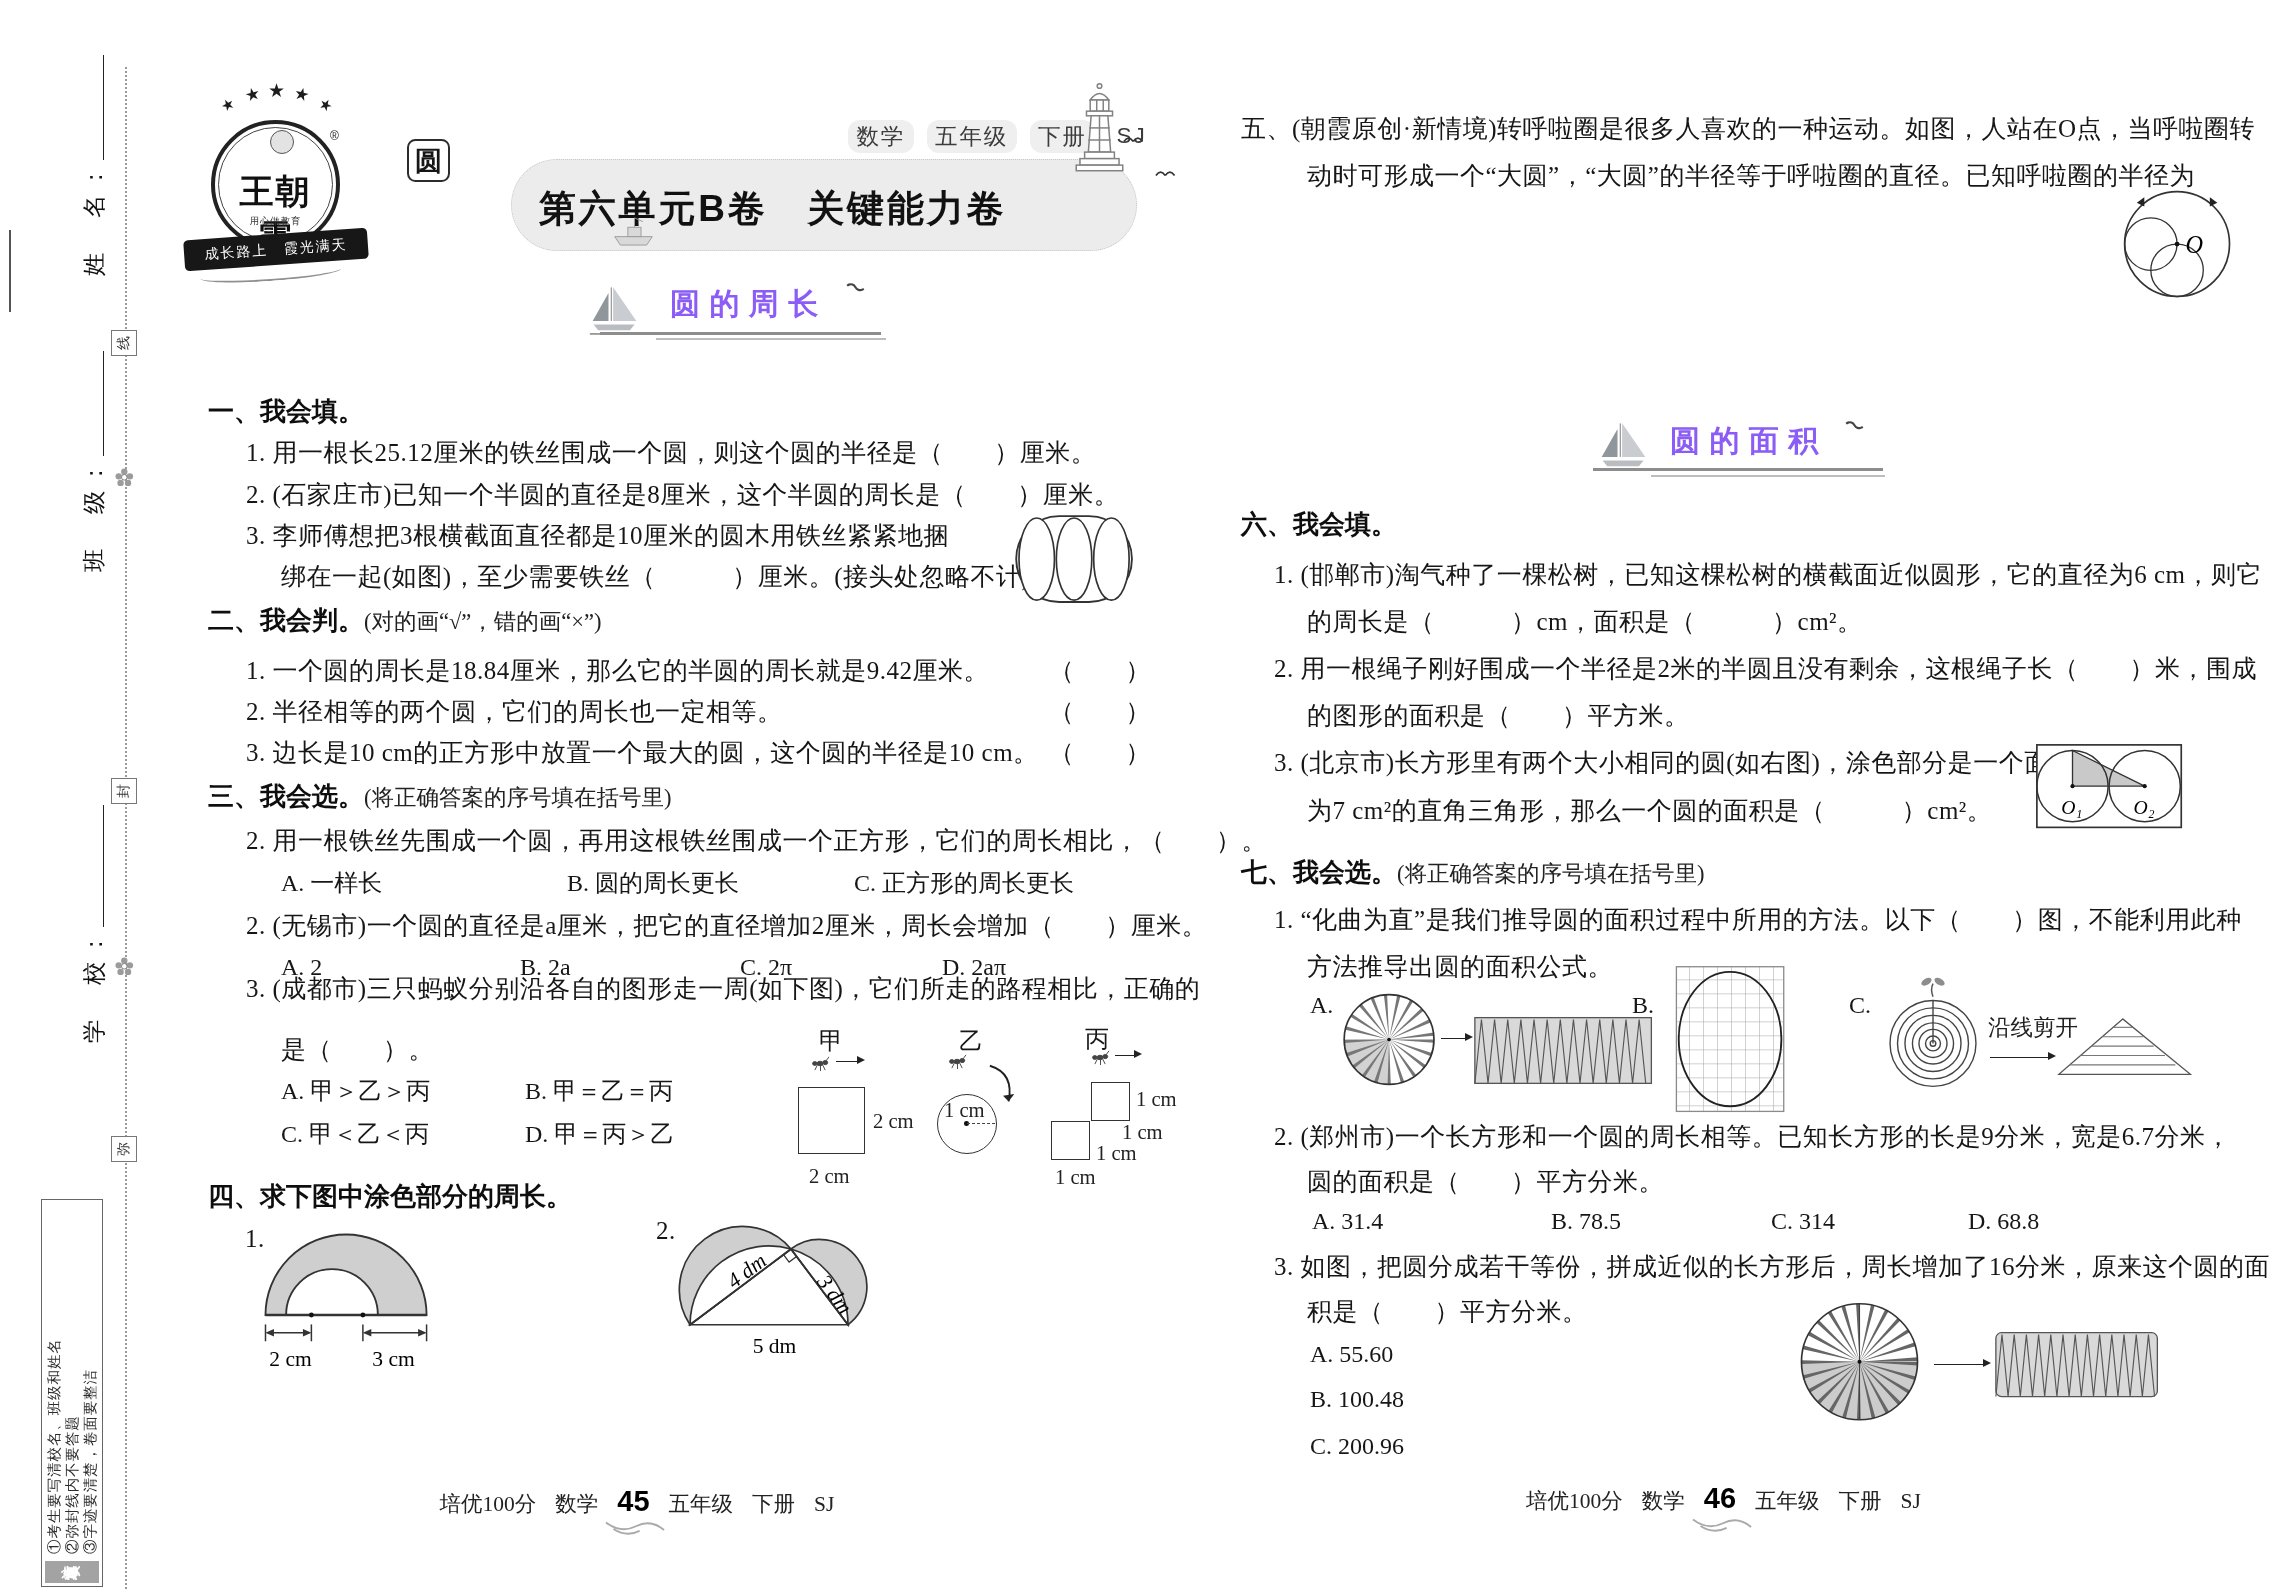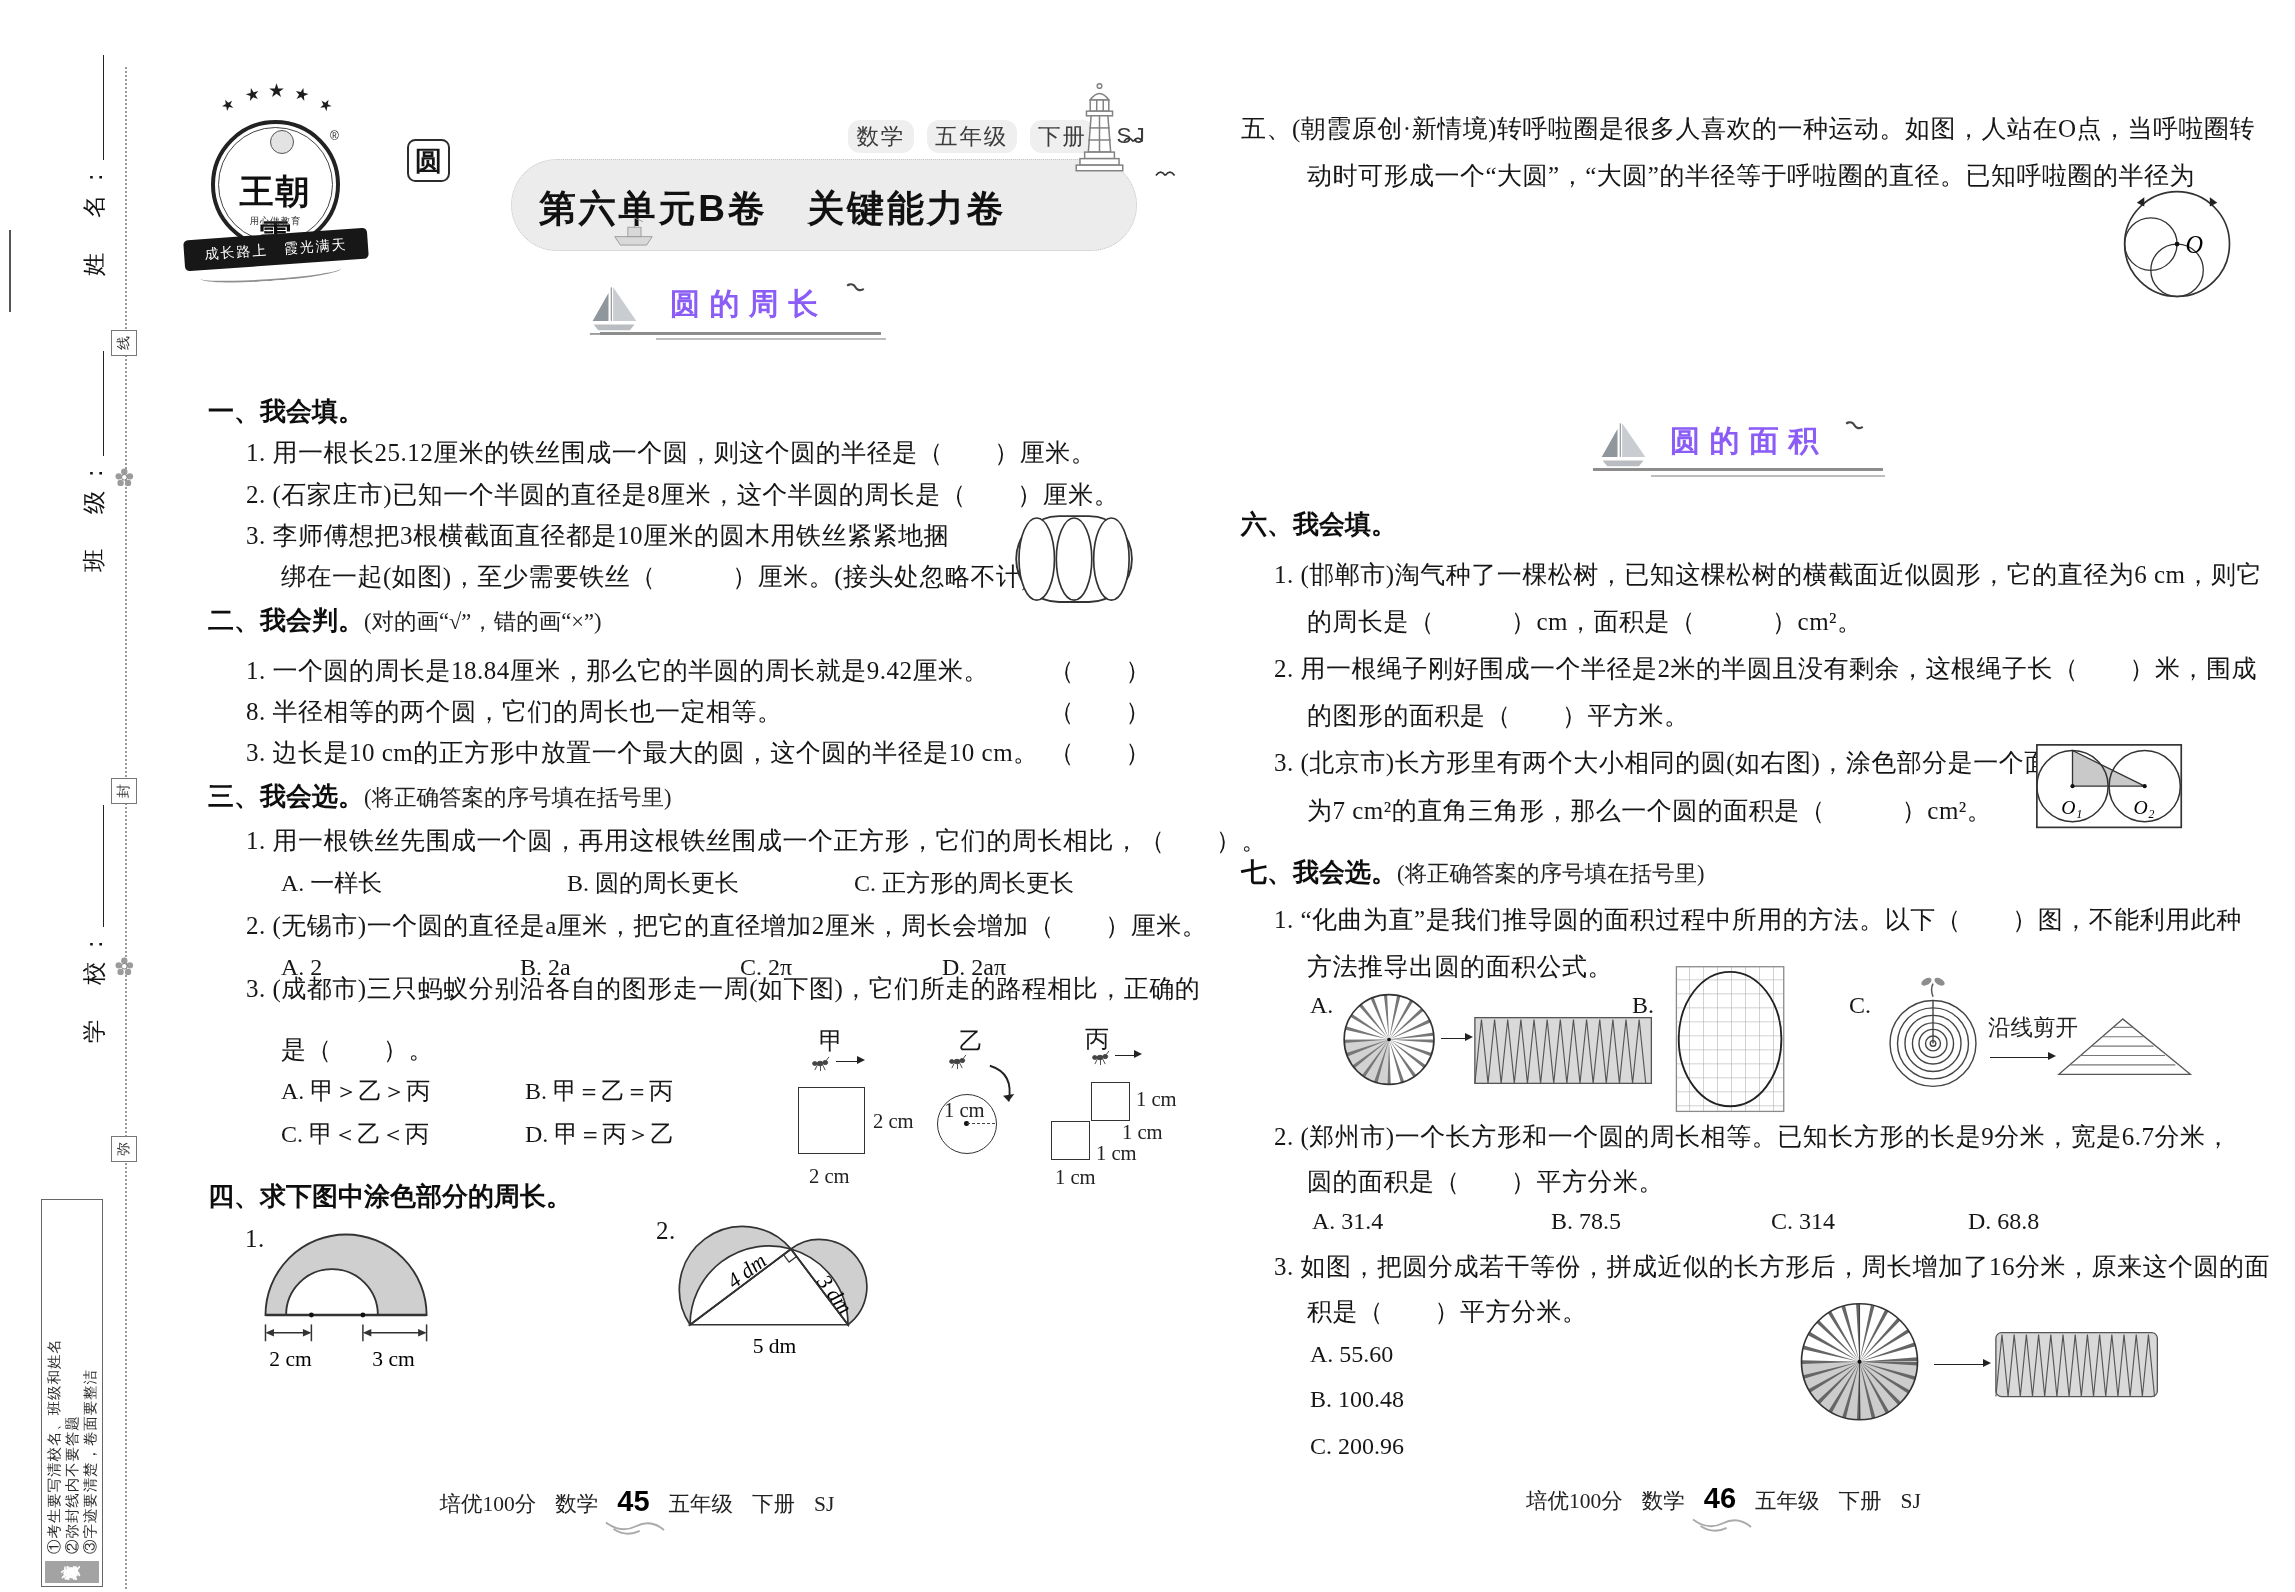--- a/index.html
+++ b/index.html
@@ -218,29 +218,29 @@
     <ellipse cx="24" cy="59" rx="19" ry="44" fill="#fff" stroke="#333" stroke-width="1.8"></ellipse>
     <ellipse cx="64" cy="59" rx="19" ry="44" fill="#fff" stroke="#333" stroke-width="1.8"></ellipse>
     <ellipse cx="104" cy="59" rx="19" ry="44" fill="#fff" stroke="#333" stroke-width="1.8"></ellipse>
   </svg>
 
   <div class="shead" style="left:208px;top:605px">
     <span>二、我会判。</span><span class="note">(对的画“√”，错的画“×”)</span>
   </div>
   <div class="line" style="left:246px;top:656px">1. 一个圆的周长是18.84厘米，那么它的半圆的周长就是9.42厘米。</div>
   <div class="line" style="left:1049px;top:656px">（　　）</div>
-  <div class="line" style="left:246px;top:697px">8. 半径相等的两个圆，它们的周长也一定相等。</div>
+  <div class="line" style="left:246px;top:697px">2. 半径相等的两个圆，它们的周长也一定相等。</div>
   <div class="line" style="left:1049px;top:697px">（　　）</div>
   <div class="line" style="left:246px;top:738px">3. 边长是10 cm的正方形中放置一个最大的圆，这个圆的半径是10 cm。</div>
   <div class="line" style="left:1049px;top:738px">（　　）</div>
 
   <div class="shead" style="left:208px;top:781px">
     <span>三、我会选。</span><span class="note">(将正确答案的序号填在括号里)</span>
   </div>
-  <div class="line" style="left:246px;top:826px">1. 用一根铁丝先围成一个圆，再用这根铁丝围成一个正方形，它们的周长相比，（　　）。</div>
+  <div class="line" style="left:246px;top:826px">2. 用一根铁丝先围成一个圆，再用这根铁丝围成一个正方形，它们的周长相比，（　　）。</div>
   <div class="opt" style="left:281px;top:869px">A. 一样长</div>
   <div class="opt" style="left:567px;top:869px">B. 圆的周长更长</div>
   <div class="opt" style="left:854px;top:869px">C. 正方形的周长更长</div>
   <div class="line" style="left:246px;top:911px">2. (无锡市)一个圆的直径是a厘米，把它的直径增加2厘米，周长会增加（　　）厘米。</div>
   <div class="opt" style="left:281px;top:953px">A. 2</div>
   <div class="opt" style="left:520px;top:953px">B. 2a</div>
   <div class="opt" style="left:740px;top:953px">C. 2π</div>
   <div class="opt" style="left:942px;top:953px">D. 2aπ</div>
   <div class="line" style="left:246px;top:974px">3. (成都市)三只蚂蚁分别沿各自的图形走一周(如下图)，它们所走的路程相比，正确的</div>
   <div class="line" style="left:281px;top:1035px">是（　　）。</div>

